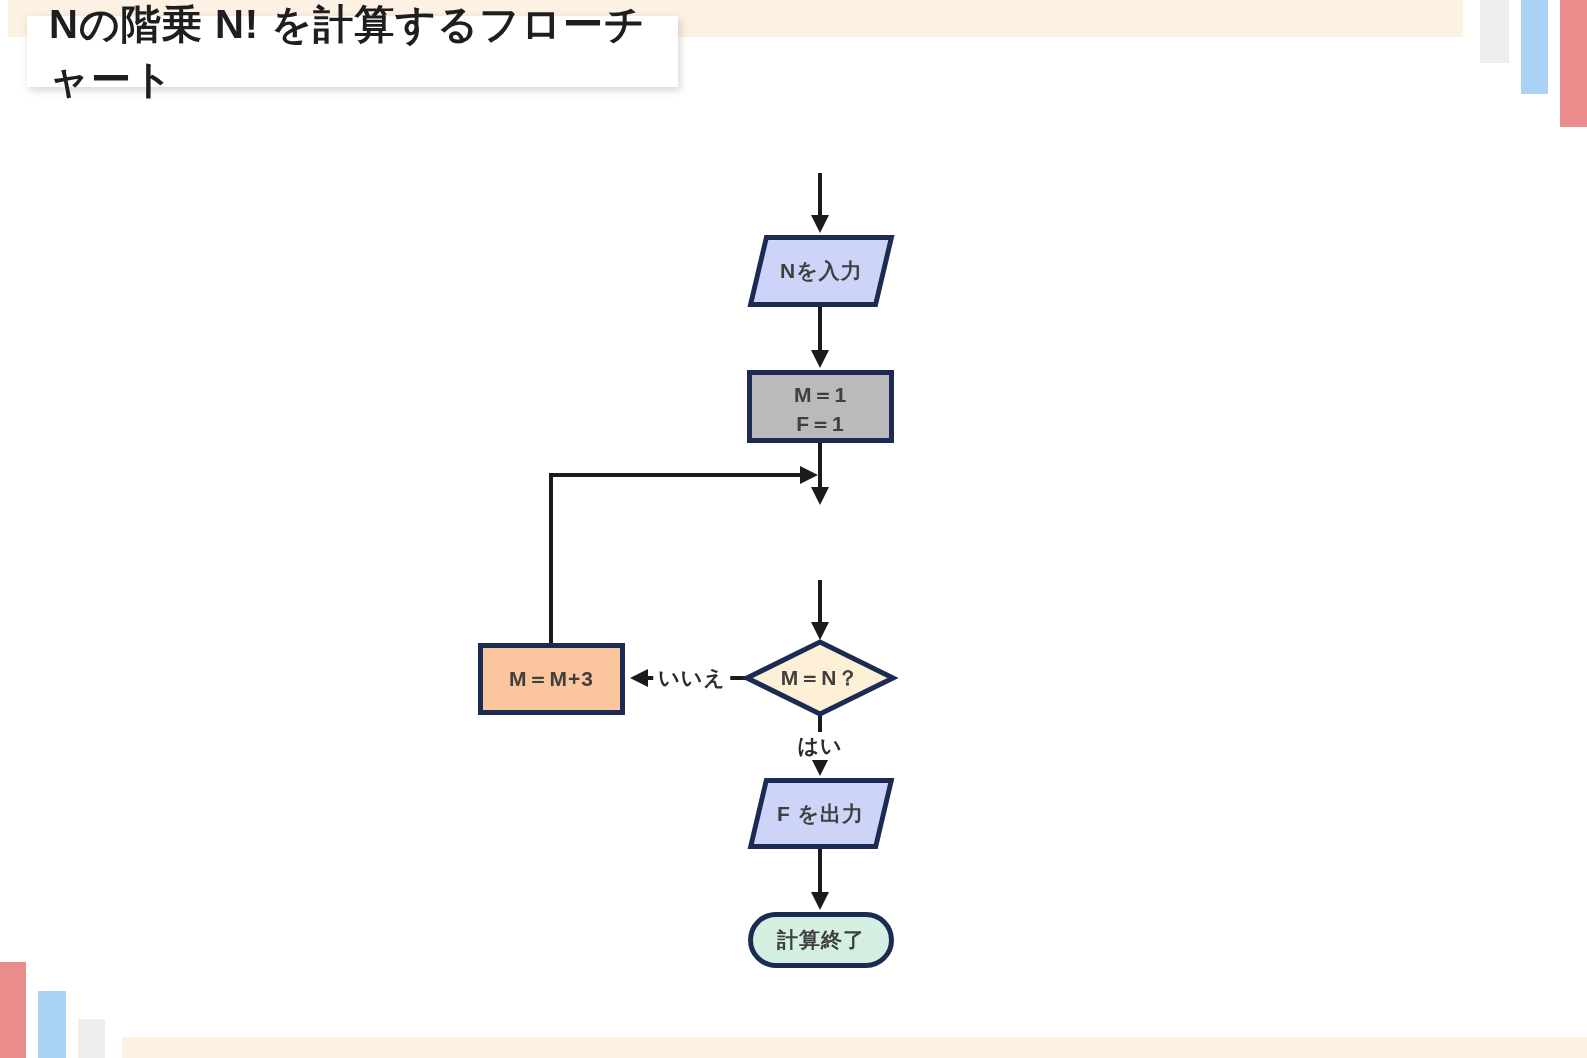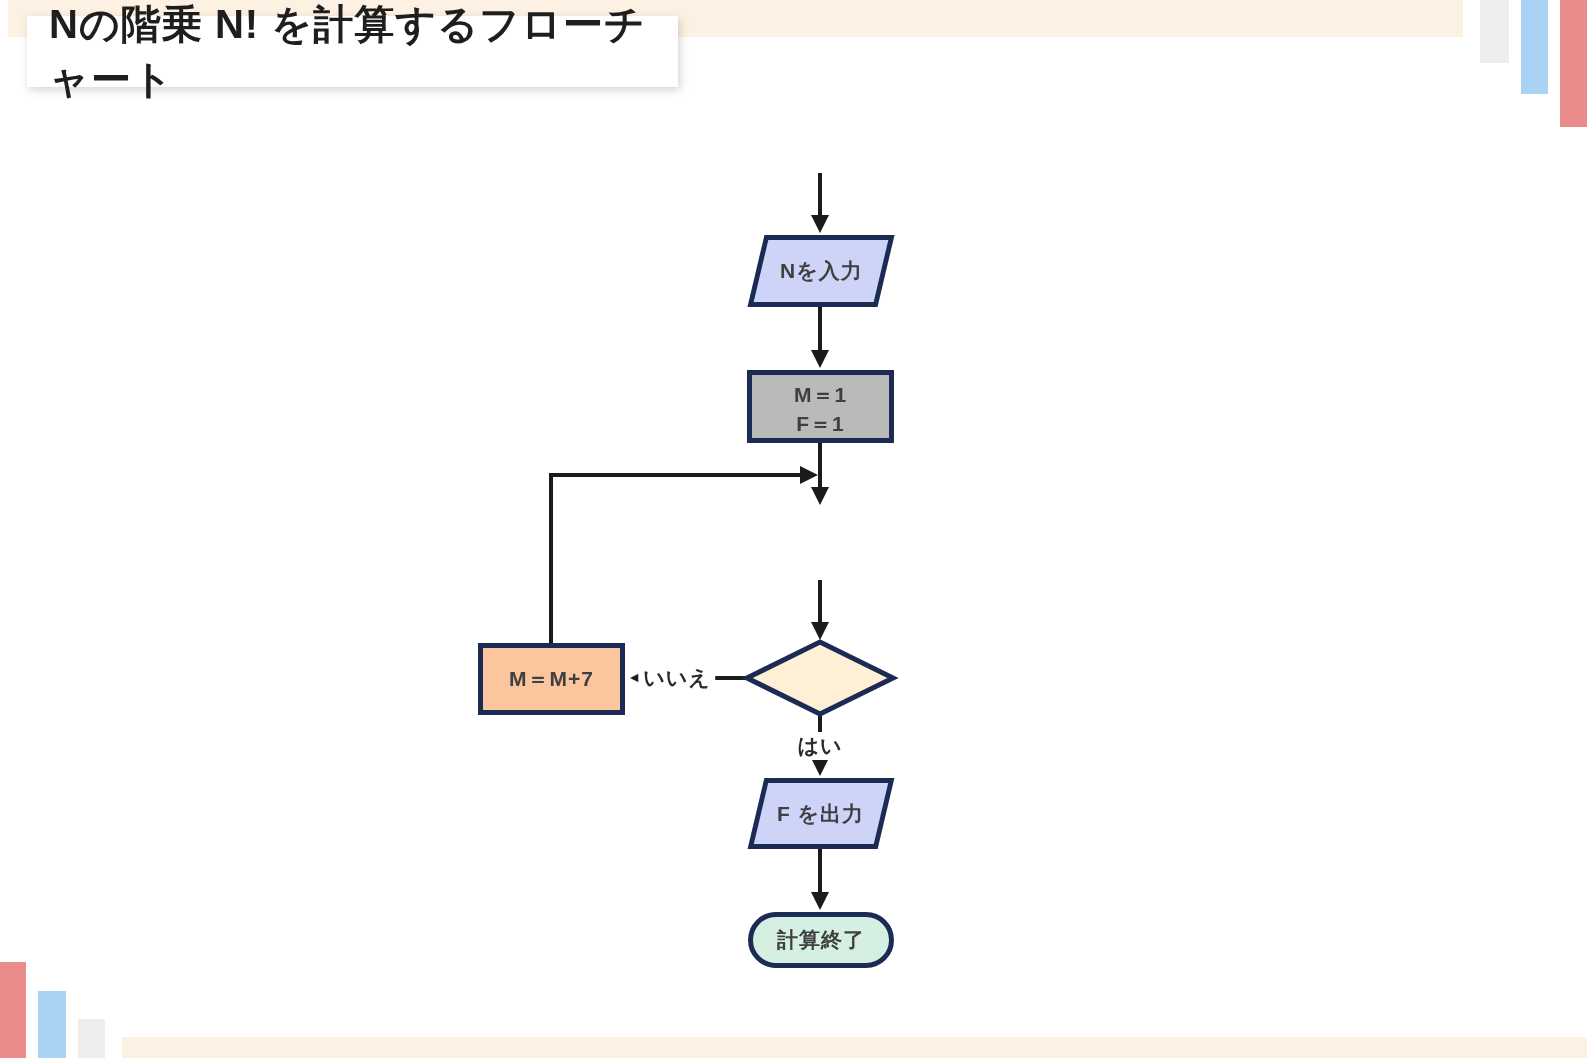--- a/index.html
+++ b/index.html
@@ -46,21 +46,21 @@
   .node-increment{left:478px;top:643px;width:147px;height:72px;background:var(--loop_fill);}
   .decision-label{left:747px;top:642px;width:146px;height:72px;border:none;background:transparent;}
   .node-output{left:756px;top:778px;width:130px;height:71px;background:var(--io_fill);transform:skewX(-13.3deg);}
   .node-end{left:748px;top:912px;width:146px;height:56px;border-radius:35px;background:var(--terminal_fill);}
   .unskew{display:inline-block;transform:skewX(13.3deg);}
 
   
   .edge-label{position:absolute;z-index:3;background:#ffffff;padding:0 5px;font-weight:bold;
     font-size:21px;color:#2b2b2b;letter-spacing:1px;transform:translate(-50%,-50%);}
   .label-yes{left:820px;top:746px;}
-  .label-no{left:677px;top:678px;}
+  .label-no{left:692px;top:678px;}
 </style>
 </head>
 <body>
 
 <div class="canvas">
 
   <div class="deco bar-top"></div>
   <div class="deco bar-tr-gray"></div>
   <div class="deco bar-tr-blue"></div>
   <div class="deco bar-tr-red"></div>
@@ -106,23 +106,26 @@
   <div class="node node-input">
     <span class="unskew">Nを入力</span>
   </div>
 
   <div class="node node-init">
     <span>M＝1</span>
     <span>F＝1</span>
   </div>
 
 
+  <div class="node decision-label">
+    <span>M＝N？</span>
+  </div>
 
   <div class="node node-increment">
-    <span>M＝M+7</span>
+    <span>M＝M+3</span>
   </div>
 
   <div class="node node-output">
     <span class="unskew">F を出力</span>
   </div>
 
   <div class="node node-end">
     <span>計算終了</span>
   </div>
 

